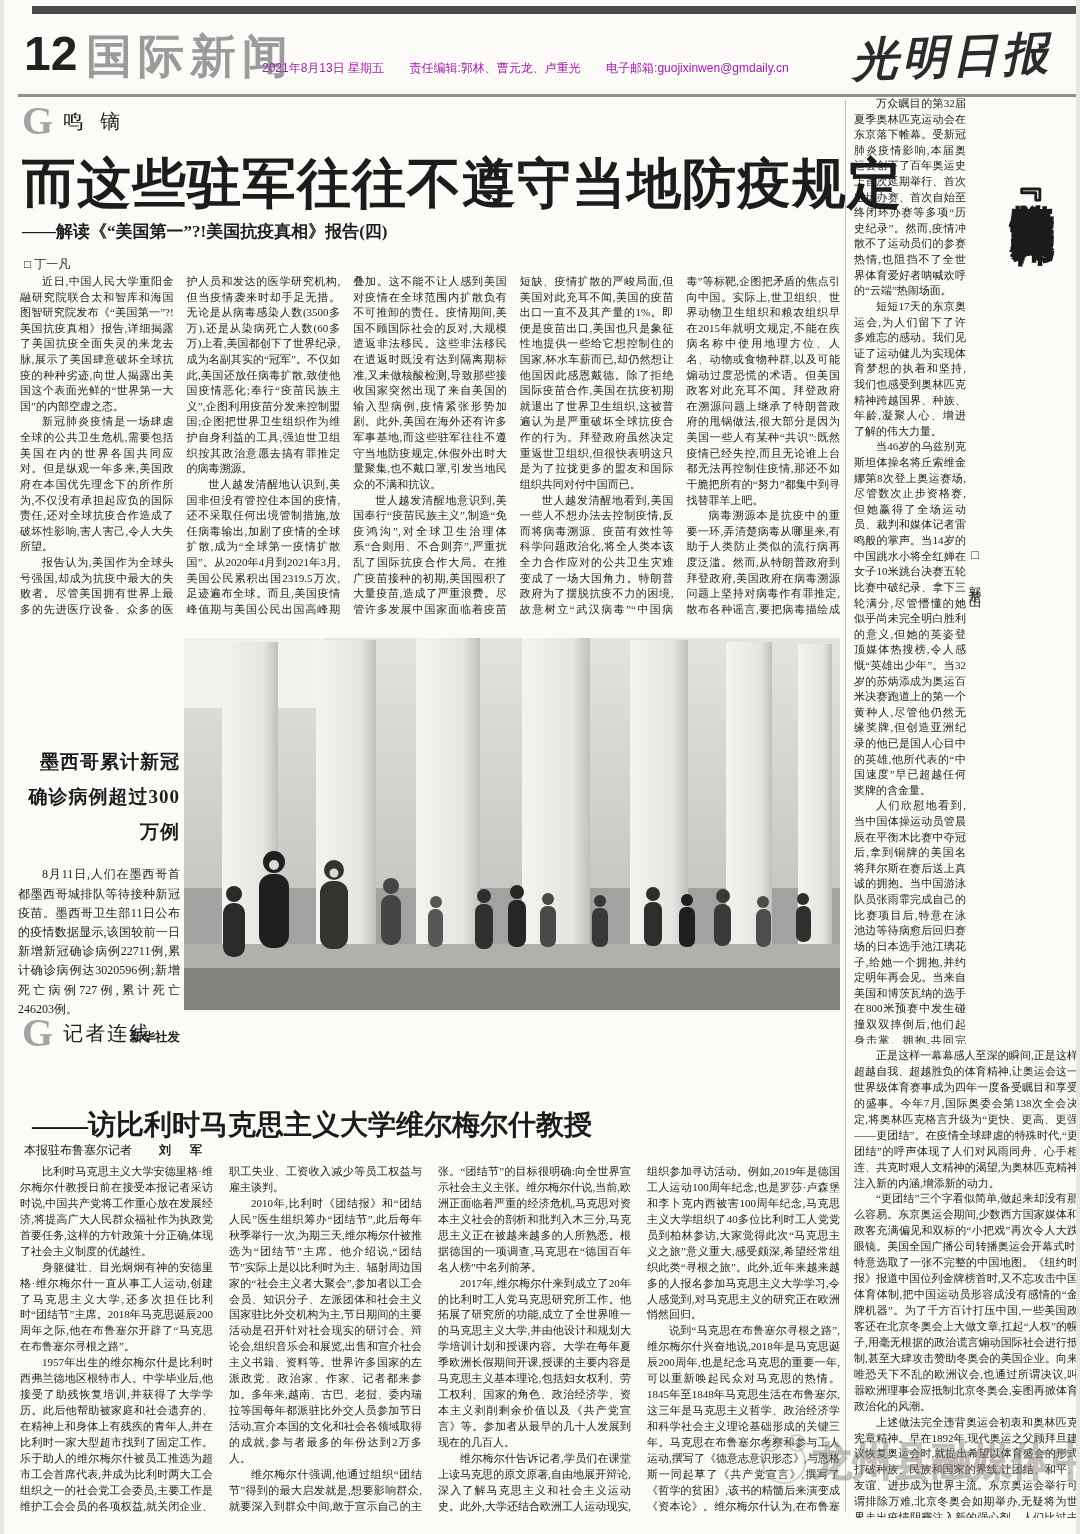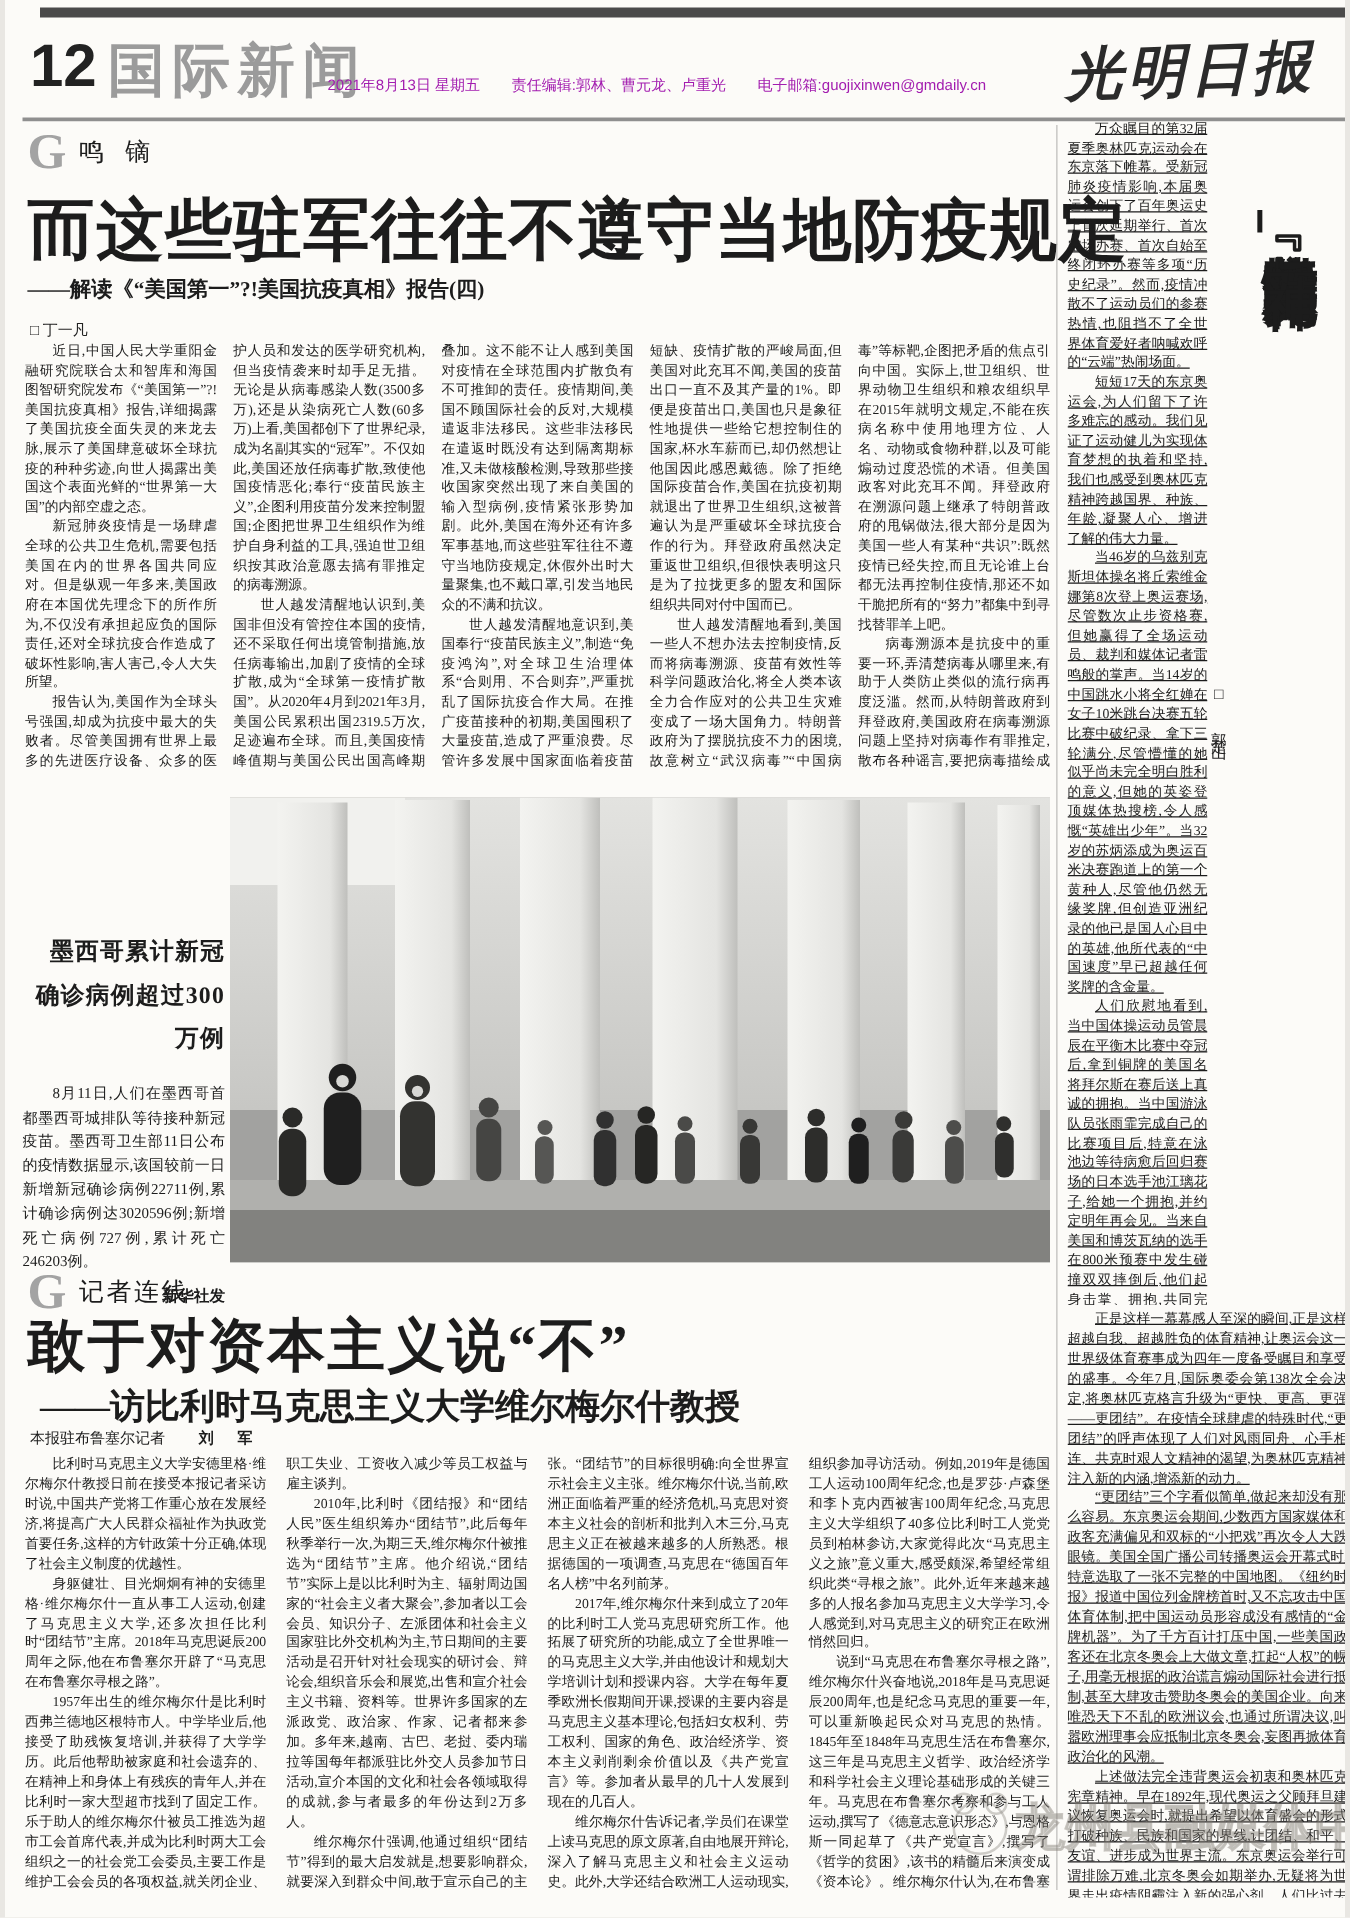--- a/index.html
+++ b/index.html
@@ -45,21 +45,21 @@
   .cap-credit { margin-top:10px; font-size:12.5px; font-weight:bold; text-align:right; }
   
   .a2-headline { position:absolute; top:1046px; left:18px; font-size:46px; font-weight:900;
                  letter-spacing:2px; white-space:nowrap; }
   .a2-subtitle { position:absolute; top:1106px; left:28px; font-size:28px; font-weight:bold; }
   .a2-byline { position:absolute; top:1142px; left:20px; font-size:12px; }
   .a2-byline b { margin-left:24px; letter-spacing:8px; }
   .a2-body { position:absolute; top:1164px; left:16px; width:820px; height:360px; overflow:hidden; }
   
   .v-divider { position:absolute; top:100px; left:841px; width:1px; height:1412px; background:#bdbdba; }
-  .right-area { position:absolute; top:96px; left:850px; width:224px;text-decoration:underline; }
+  .right-area { position:absolute; top:96px; left:850px; width:224px; }
   .right-top { display:flex; height:948px; overflow:hidden; }
   .r-leadcol { width:112px; height:948px; overflow:hidden; font-size:11px; line-height:1.42; }
   .r-leadcol p { text-indent:2em; text-align:justify; }
   .r-authorcol { width:20px; padding-top:452px; }
   .r-author { writing-mode:vertical-rl; font-size:12.5px; letter-spacing:5px; color:#222; }
   .r-titlecol { width:92px; display:flex; justify-content:center; padding-top:72px; }
   .r-title { writing-mode:vertical-rl; font-size:44px; font-weight:900; line-height:1.04;
              letter-spacing:1px; }
   .right-bottom { margin-top:4px; width:224px; height:470px; overflow:hidden;
                   font-size:11px; line-height:1.45; }
@@ -210,21 +210,20 @@
       <div>确诊病例超过300万例</div>
     </div>
     <p class="cap-text">8月11日,人们在墨西哥首都墨西哥城排队等待接种新冠疫苗。墨西哥卫生部11日公布的疫情数据显示,该国较前一日新增新冠确诊病例22711例,累计确诊病例达3020596例;新增死亡病例727例,累计死亡246203例。</p>
     <div class="cap-credit">新华社发</div>
   </div>
 
   <div class="sec-label" style="top:1016px; left:18px;">
     <span class="g-logo">G</span>
     <span class="txt" style="letter-spacing:2px;">记者连线</span>
   </div>
-  <div class="a2-headline">敢于对资本主义说“不”</div>
   <div class="a2-subtitle">——访比利时马克思主义大学维尔梅尔什教授</div>
   <div class="a2-byline">
     <span>本报驻布鲁塞尔记者</span>
     <b>刘 军</b>
   </div>
   <div class="a2-body cols4 body-flow">
     <div>
         <p>比利时马克思主义大学安德里格·维尔梅尔什教授日前在接受本报记者采访时说,中国共产党将工作重心放在发展经济,将提高广大人民群众福祉作为执政党首要任务,这样的方针政策十分正确,体现了社会主义制度的优越性。</p>
         <p>身躯健壮、目光炯炯有神的安德里格·维尔梅尔什一直从事工人运动,创建了马克思主义大学,还多次担任比利时“团结节”主席。2018年马克思诞辰200周年之际,他在布鲁塞尔开辟了“马克思在布鲁塞尔寻根之路”。</p>
         <p>1957年出生的维尔梅尔什是比利时西弗兰德地区根特市人。中学毕业后,他接受了助残恢复培训,并获得了大学学历。此后他帮助被家庭和社会遗弃的、在精神上和身体上有残疾的青年人,并在比利时一家大型超市找到了固定工作。乐于助人的维尔梅尔什被员工推选为超市工会首席代表,并成为比利时两大工会组织之一的社会党工会委员,主要工作是维护工会会员的各项权益,就关闭企业、职工失业、工资收入减少等员工权益与雇主谈判。</p>

